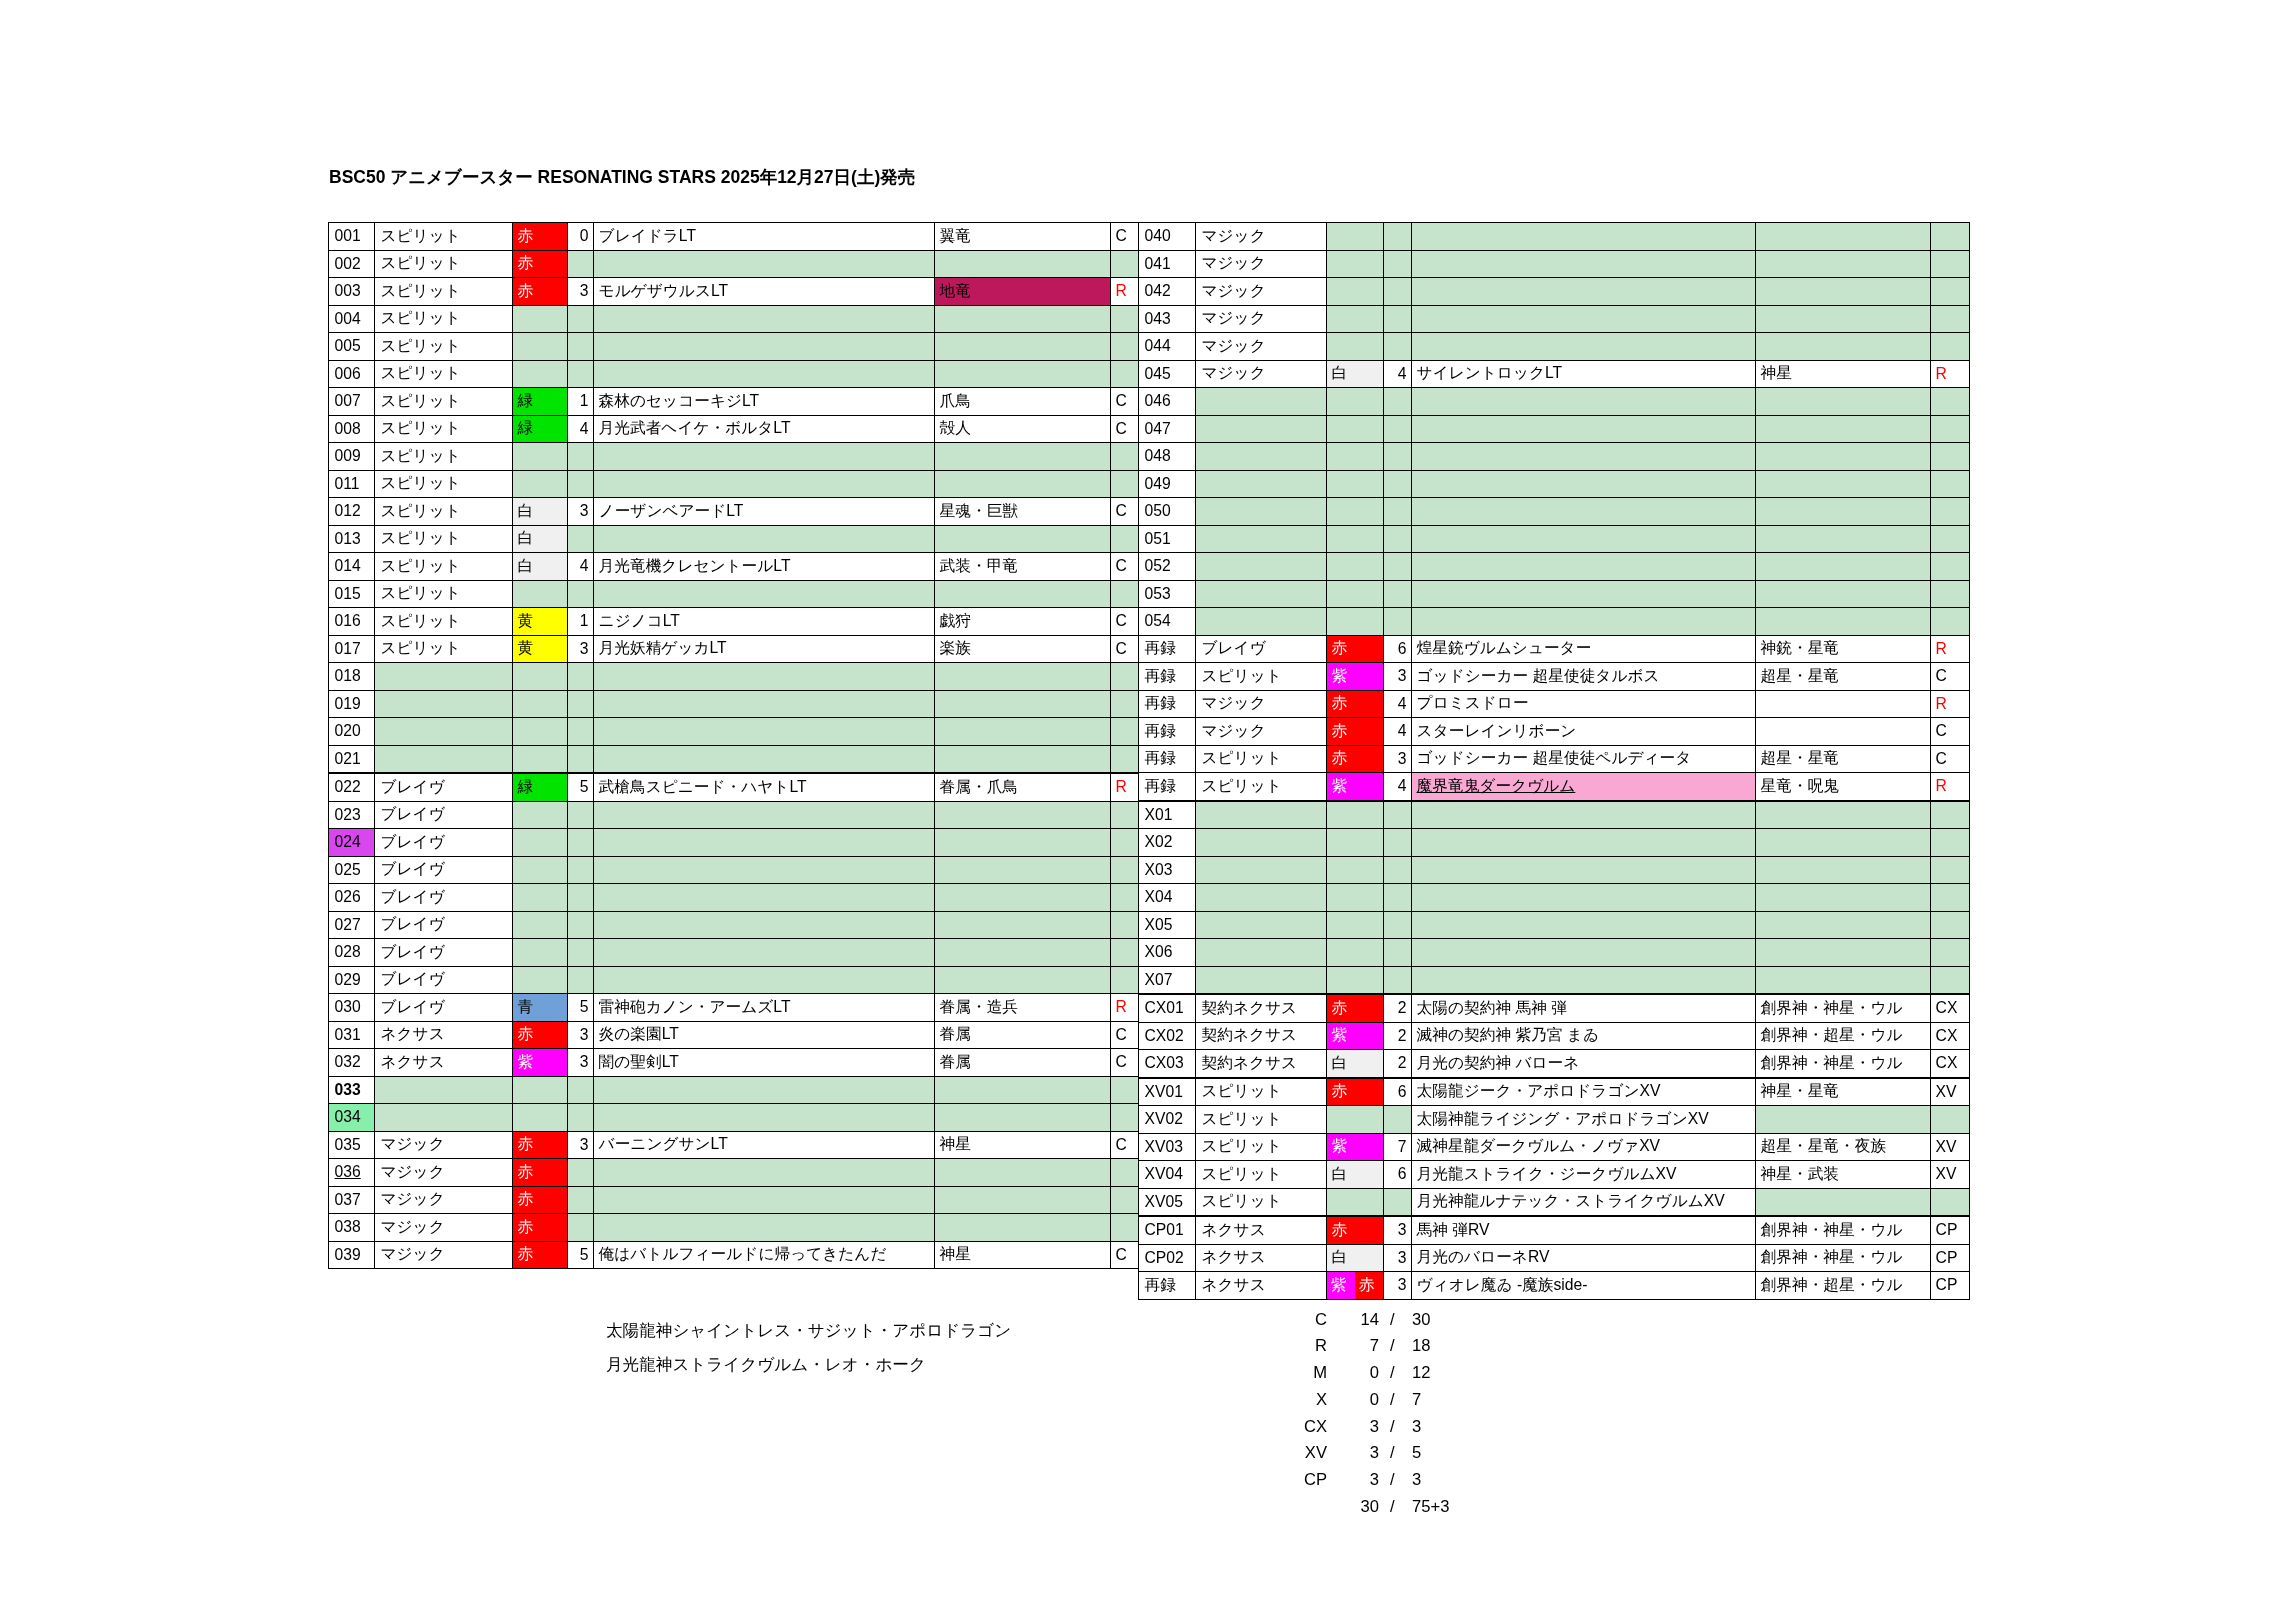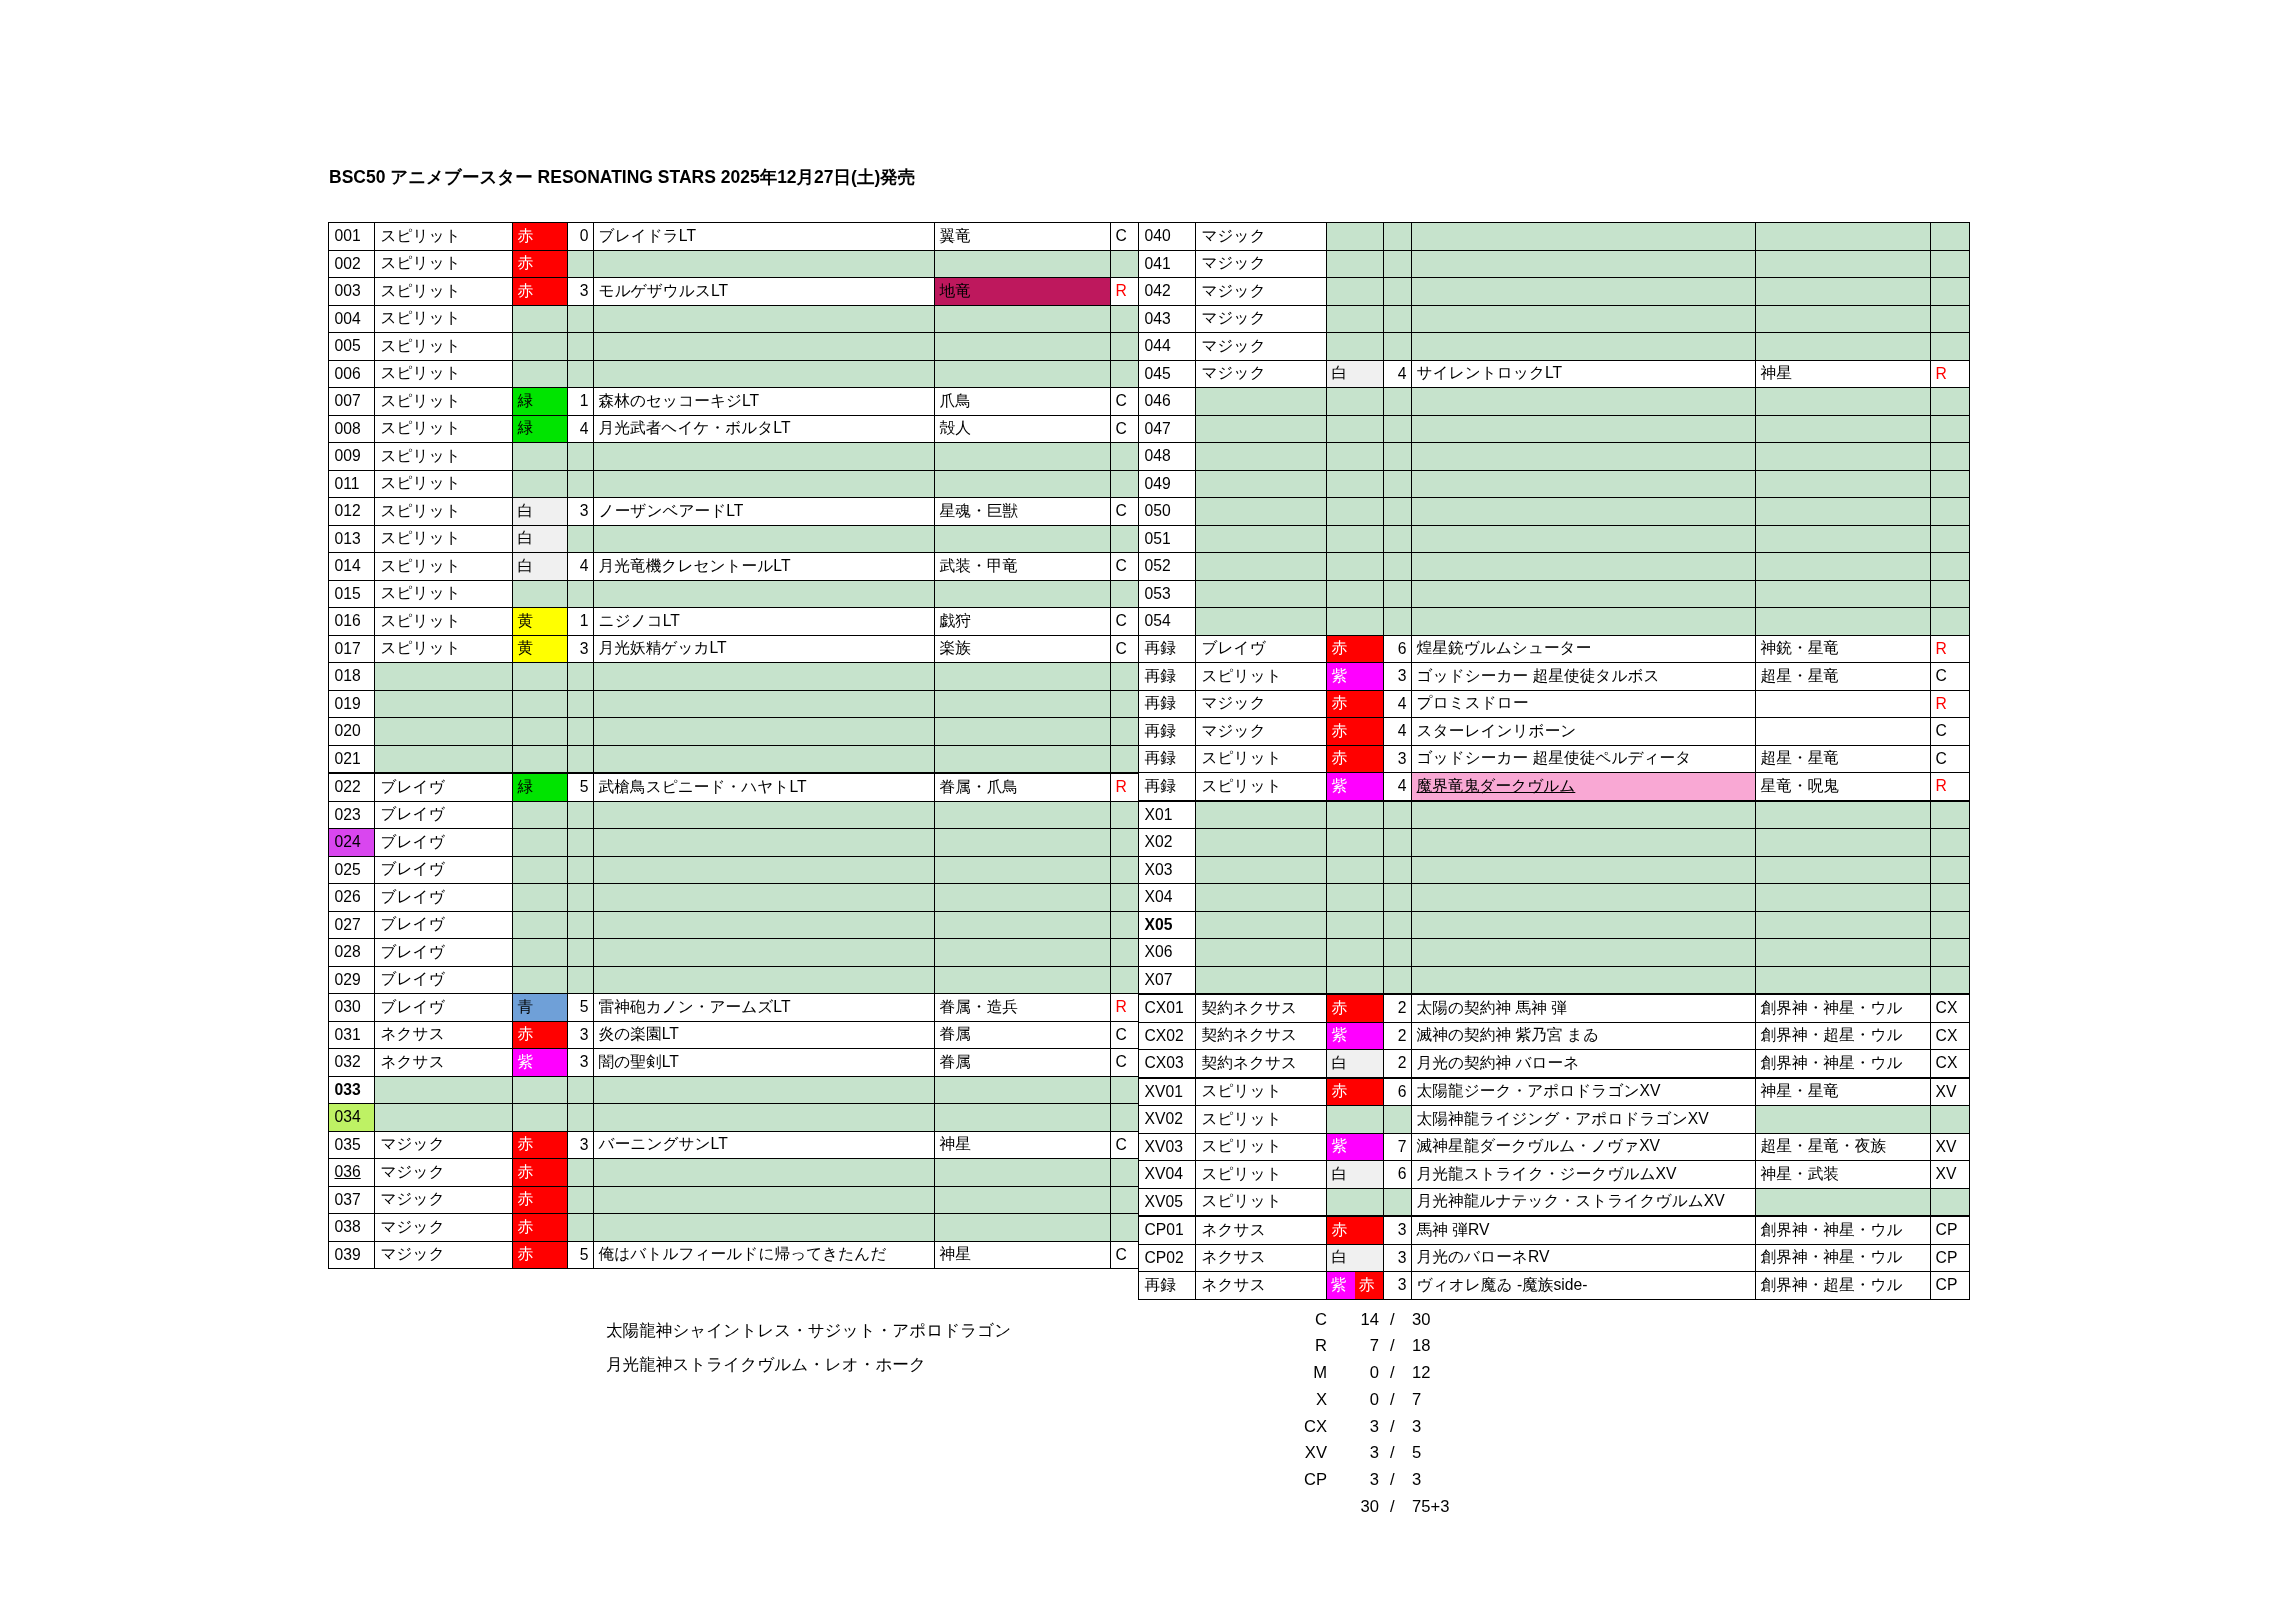--- a/index.html
+++ b/index.html
@@ -336,21 +336,21 @@
         <tr>
           <td class="c-id" style="background: rgb(255, 255, 255); font-weight: bold;">033</td>
           <td class="c-type" style="background: rgb(198, 227, 204);"></td>
           <td class="c-color" style="background: rgb(198, 227, 204);"></td>
           <td class="c-cost" style="background: rgb(198, 227, 204);"></td>
           <td class="c-name" style="background: rgb(198, 227, 204);"></td>
           <td class="c-tribe" style="background: rgb(198, 227, 204);"></td>
           <td class="c-rar" style="background: rgb(198, 227, 204);"></td>
         </tr>
         <tr>
-          <td class="c-id" style="background: #bef264;">034</td>
+          <td class="c-id" style="background: #86efac;">034</td>
           <td class="c-type" style="background: rgb(198, 227, 204);"></td>
           <td class="c-color" style="background: rgb(198, 227, 204);"></td>
           <td class="c-cost" style="background: rgb(198, 227, 204);"></td>
           <td class="c-name" style="background: rgb(198, 227, 204);"></td>
           <td class="c-tribe" style="background: rgb(198, 227, 204);"></td>
           <td class="c-rar" style="background: rgb(198, 227, 204);"></td>
         </tr>
         <tr>
           <td class="c-id" style="background: rgb(255, 255, 255);">035</td>
           <td class="c-type" style="background: rgb(255, 255, 255);">マジック</td>
@@ -629,21 +629,21 @@
         <tr>
           <td class="c-id" style="background: rgb(255, 255, 255);">X04</td>
           <td class="c-type" style="background: rgb(198, 227, 204);"></td>
           <td class="c-color" style="background: rgb(198, 227, 204);"></td>
           <td class="c-cost" style="background: rgb(198, 227, 204);"></td>
           <td class="c-name" style="background: rgb(198, 227, 204);"></td>
           <td class="c-tribe" style="background: rgb(198, 227, 204);"></td>
           <td class="c-rar" style="background: rgb(198, 227, 204);"></td>
         </tr>
         <tr>
-          <td class="c-id" style="background: rgb(255, 255, 255); font-weight: bold;">X05</td>
+          <td class="c-id" style="background: rgb(255, 255, 255);">X05</td>
           <td class="c-type" style="background: rgb(198, 227, 204);"></td>
           <td class="c-color" style="background: rgb(198, 227, 204);"></td>
           <td class="c-cost" style="background: rgb(198, 227, 204);"></td>
           <td class="c-name" style="background: rgb(198, 227, 204);"></td>
           <td class="c-tribe" style="background: rgb(198, 227, 204);"></td>
           <td class="c-rar" style="background: rgb(198, 227, 204);"></td>
         </tr>
         <tr>
           <td class="c-id" style="background: rgb(255, 255, 255);">X06</td>
           <td class="c-type" style="background: rgb(198, 227, 204);"></td>

